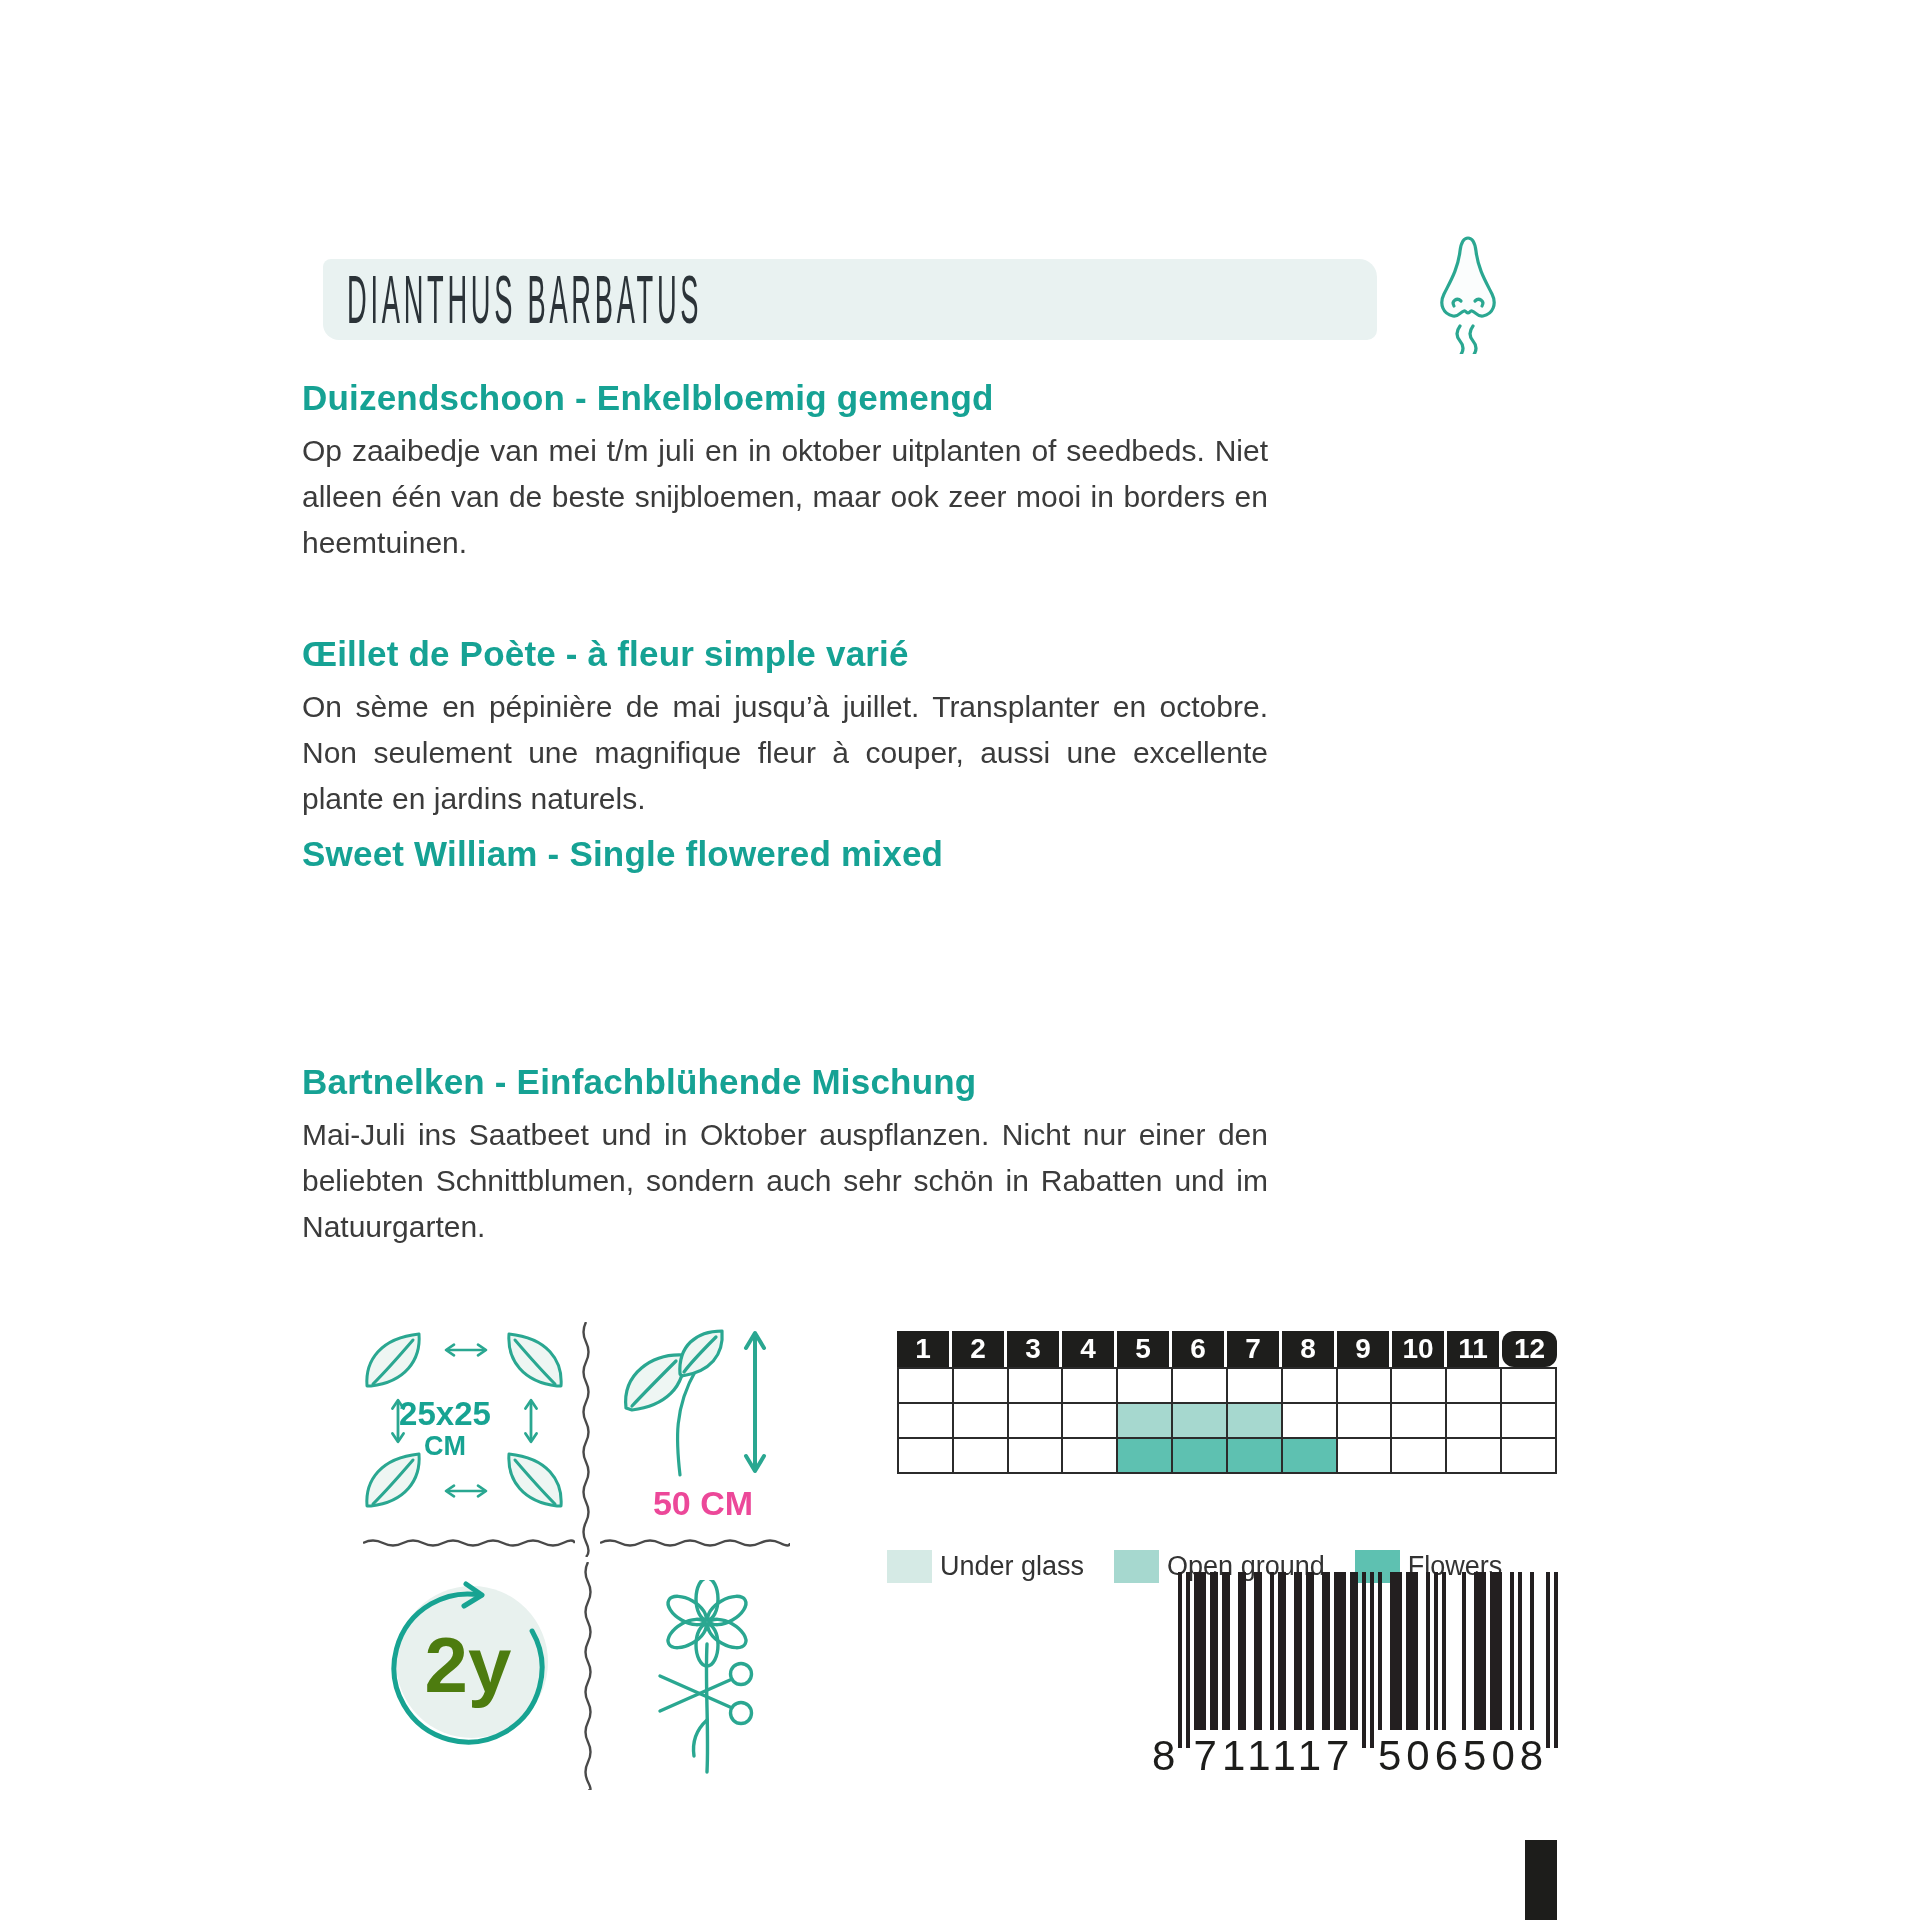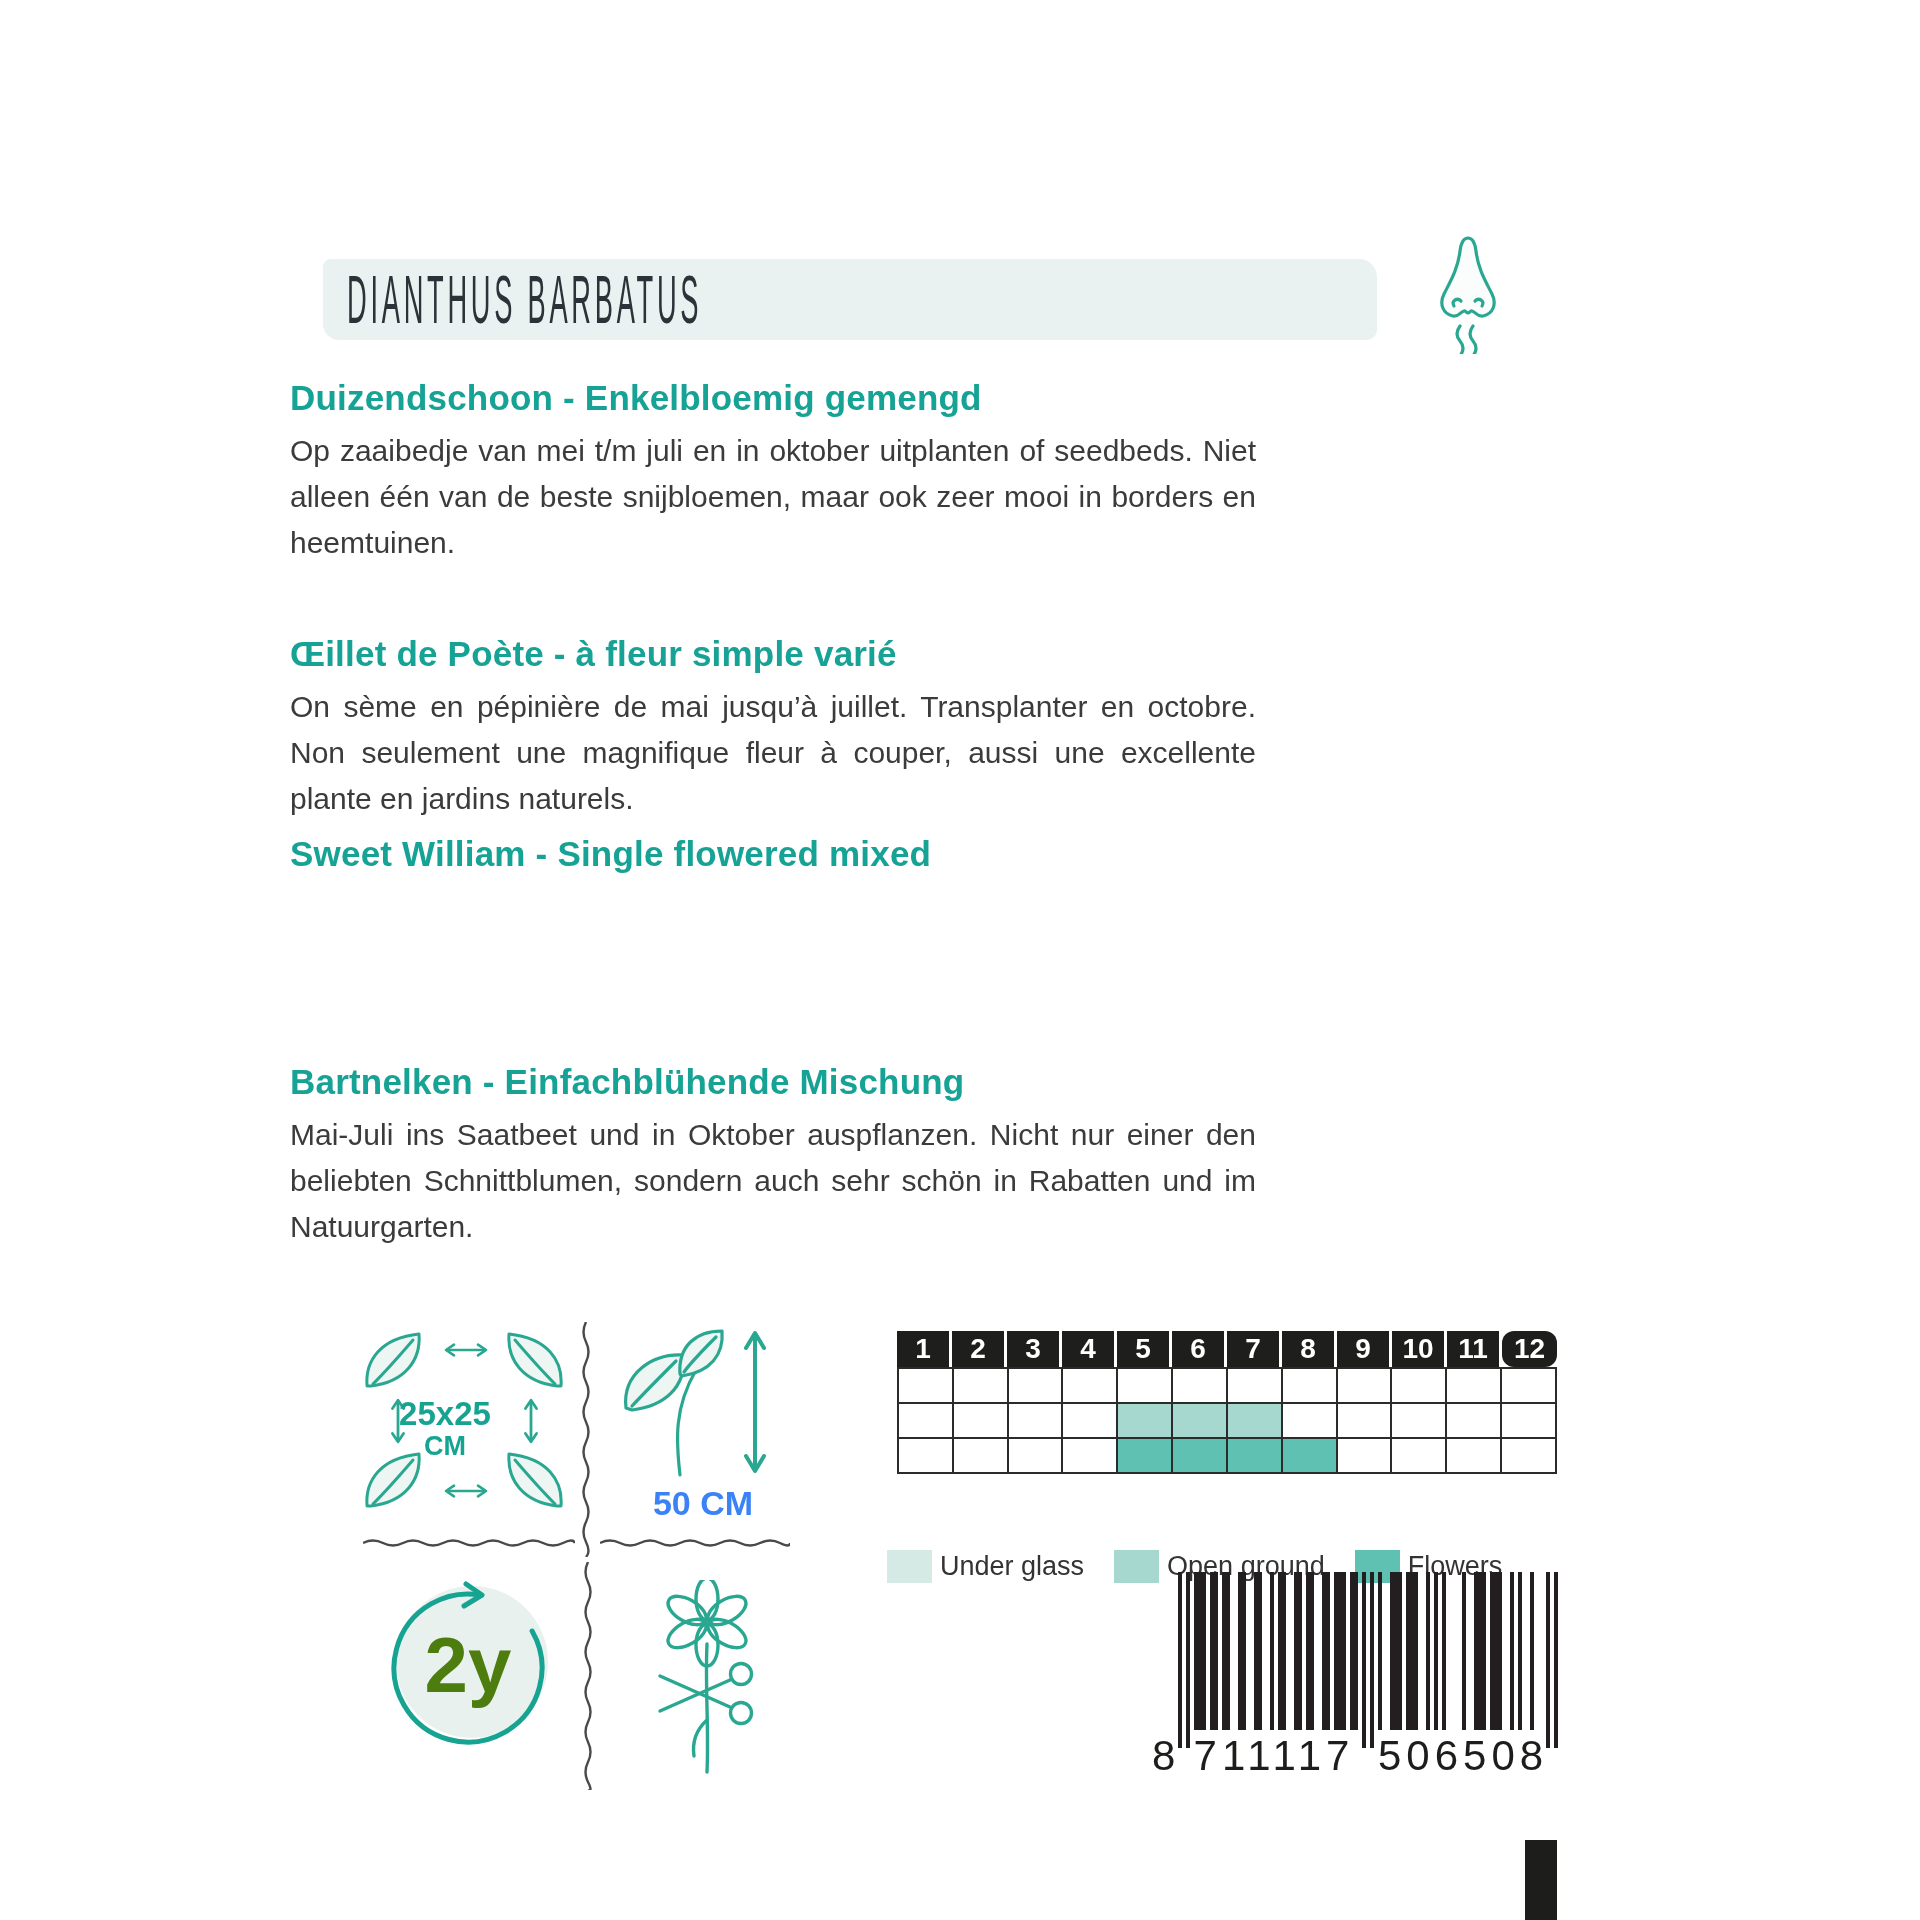--- a/index.html
+++ b/index.html
@@ -7,33 +7,33 @@
         font-family:"Liberation Sans",sans-serif;}
 
   
   .banner{position:absolute;left:323px;top:259px;width:1054px;height:81px;
           background:#e9f2f1;border-radius:8px 18px 10px 16px;display:flex;align-items:center;}
   .banner-title{display:inline-block;font-size:44px;font-weight:400;color:#2b3338;
           letter-spacing:6px;white-space:nowrap;transform:scale(0.62,1.55);
           transform-origin:left center;margin-left:24px;}
 
   
-  .section{position:absolute;left:290px;width:966px;}
+  .section{position:absolute;left:302px;width:966px;}
   .section h2{margin:0 0 10px 0;font-size:35px;font-weight:700;color:#16a294;letter-spacing:.2px;}
   .section p{margin:0;font-size:30px;line-height:46px;color:#3b3b3b;text-align:justify;}
   .sec-nl{top:378px;} .sec-fr{top:606px;margin-top:28px;} .sec-en{top:834px;} .sec-de{top:1062px;}
 
   .abs{position:absolute;}
 
   
   .spacing-text{left:385px;top:1396px;width:120px;text-align:center;}
   .spacing-text .l1{font-size:33px;font-weight:700;color:#17a392;line-height:36px;}
   .spacing-text .l2{font-size:27px;font-weight:700;color:#17a392;line-height:28px;}
   .height-text{left:638px;top:1484px;width:130px;text-align:center;
-               font-size:34px;font-weight:700;color:#3b82f6;}
+               font-size:34px;font-weight:700;color:#ec4899;}
   .lifecycle-text{left:398px;top:1620px;width:140px;text-align:center;
                font-size:78px;font-weight:700;color:#4d7c0f;}
 
   
   .cal-header{position:absolute;left:897px;top:1331px;width:660px;height:36px;
               display:grid;grid-template-columns:repeat(12,55px);}
   .cal-h-cell{background:#1e1e1c;color:#ffffff;font-size:28px;font-weight:700;
               display:flex;align-items:center;justify-content:center;
               border-right:3px solid #ffffff;box-sizing:border-box;}
   .cal-h-cell:last-child{border-right:none;border-radius:12px;}

